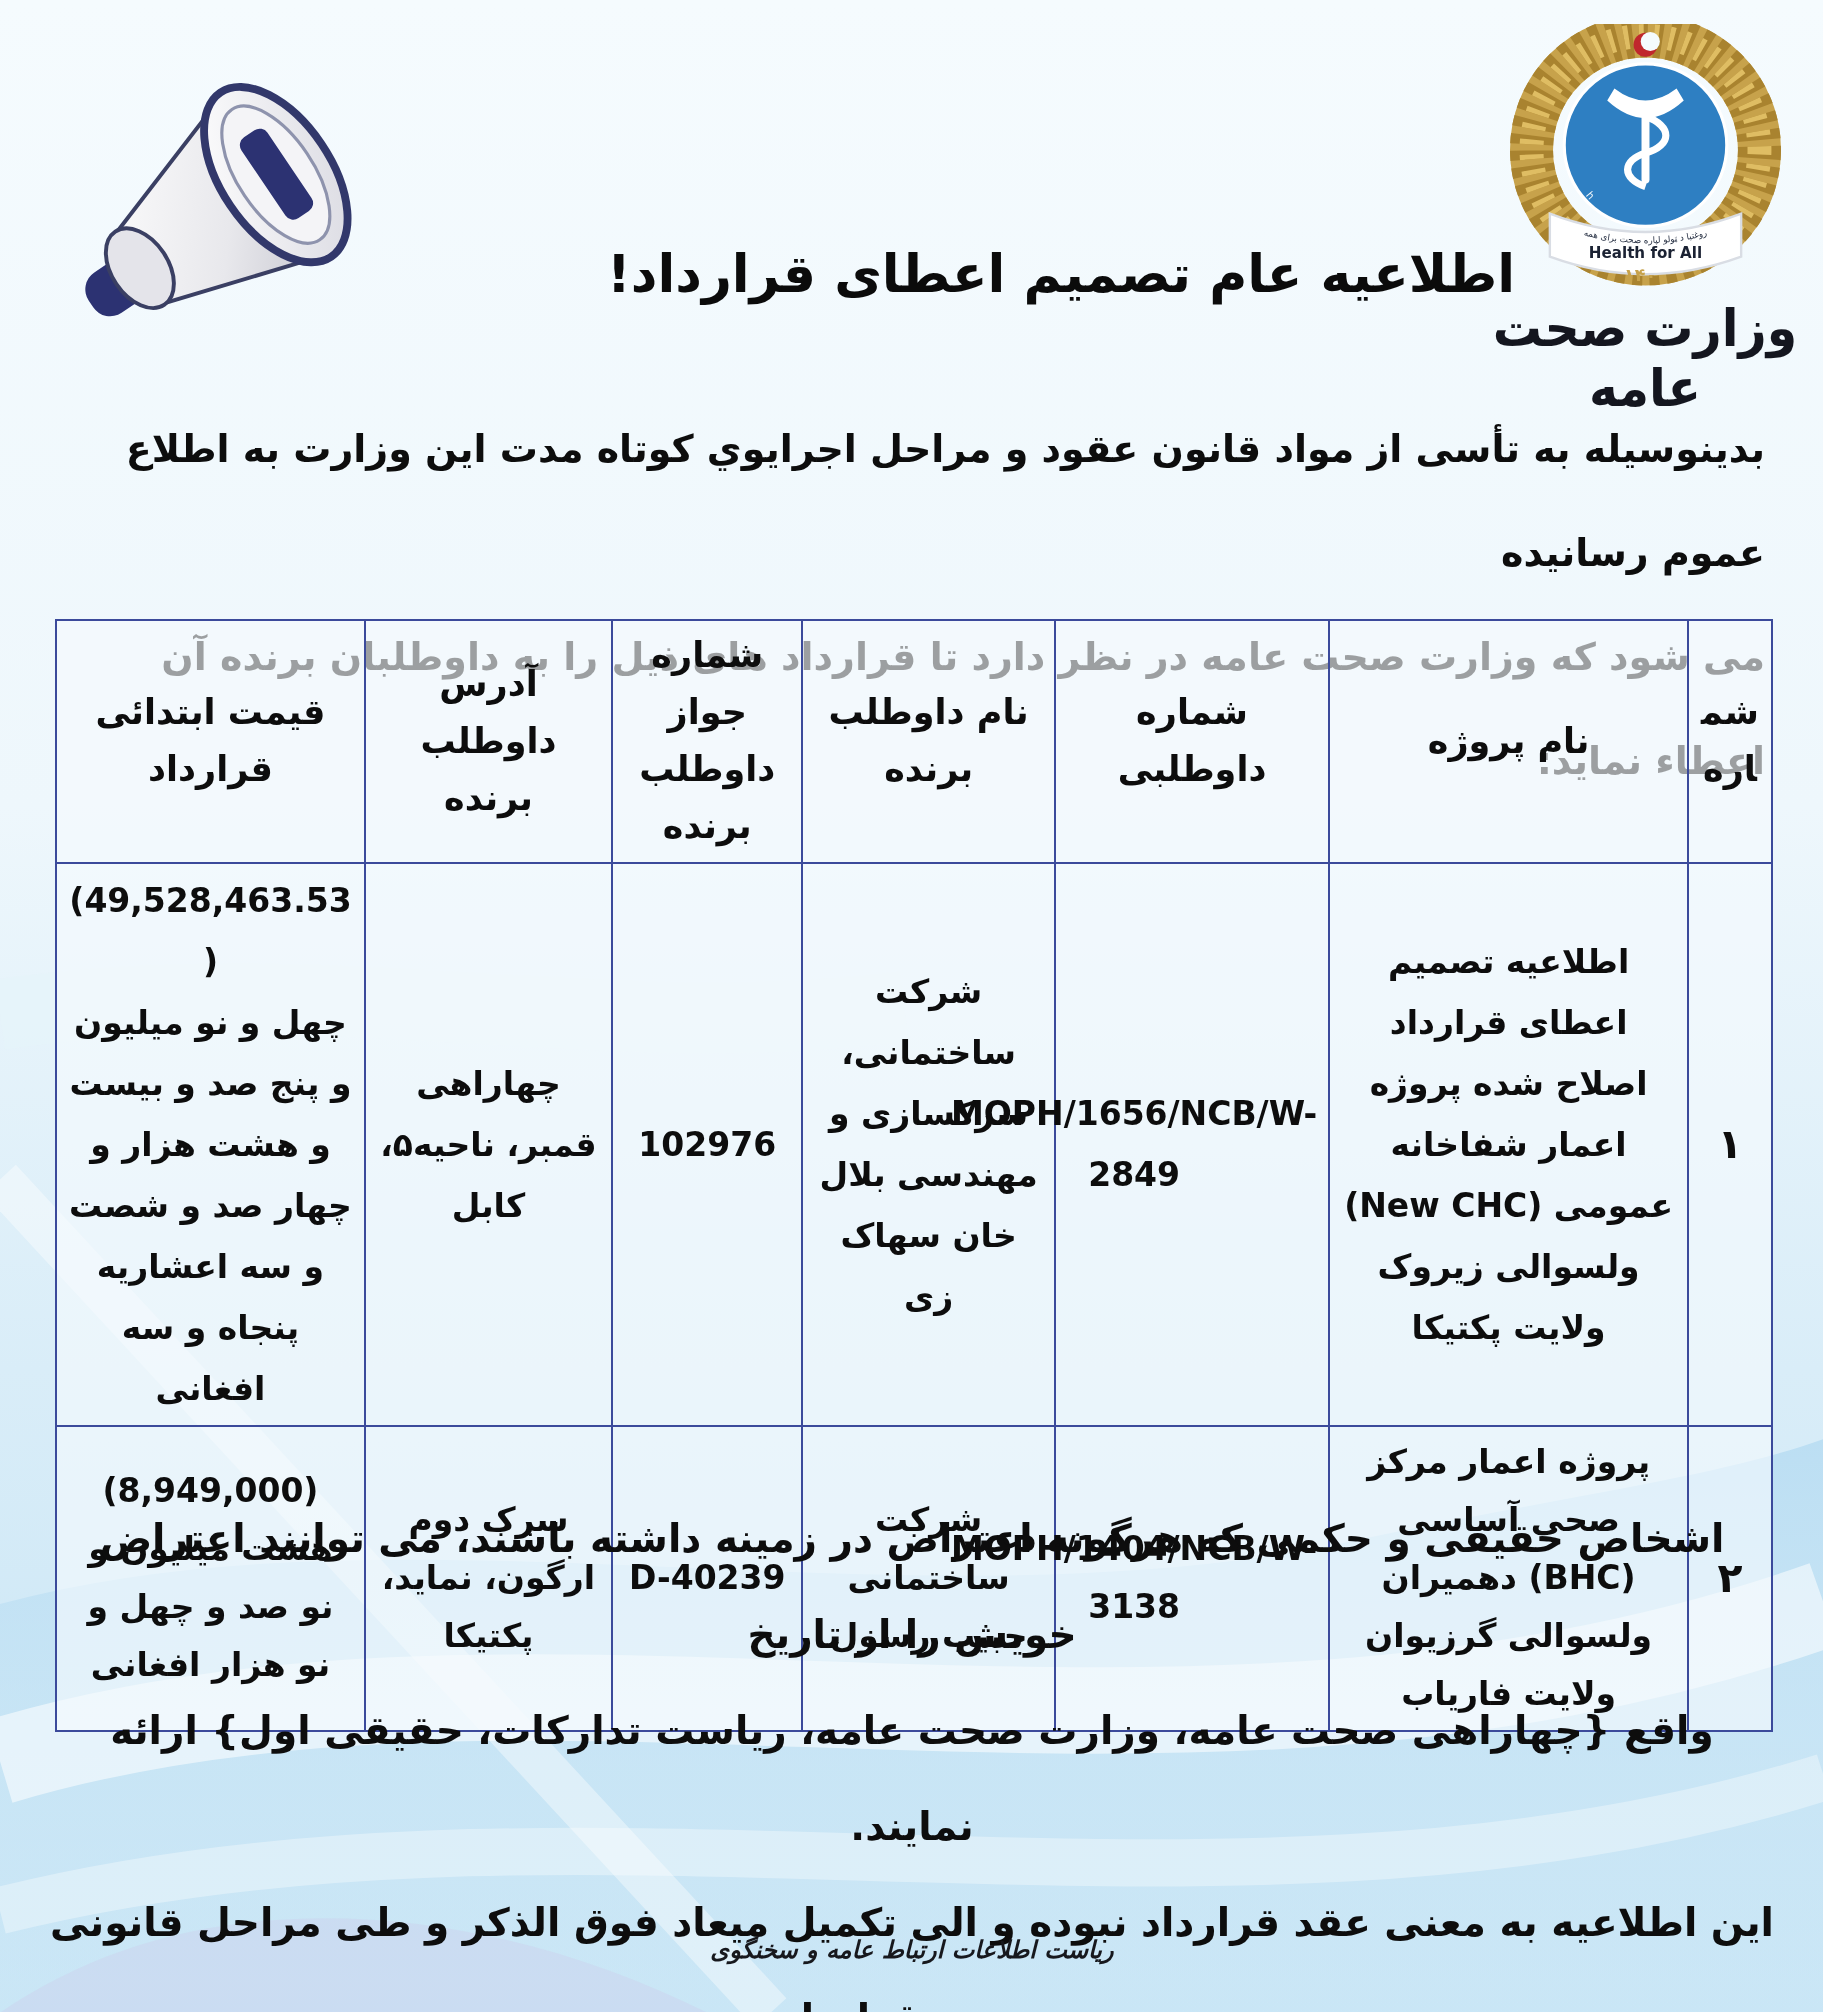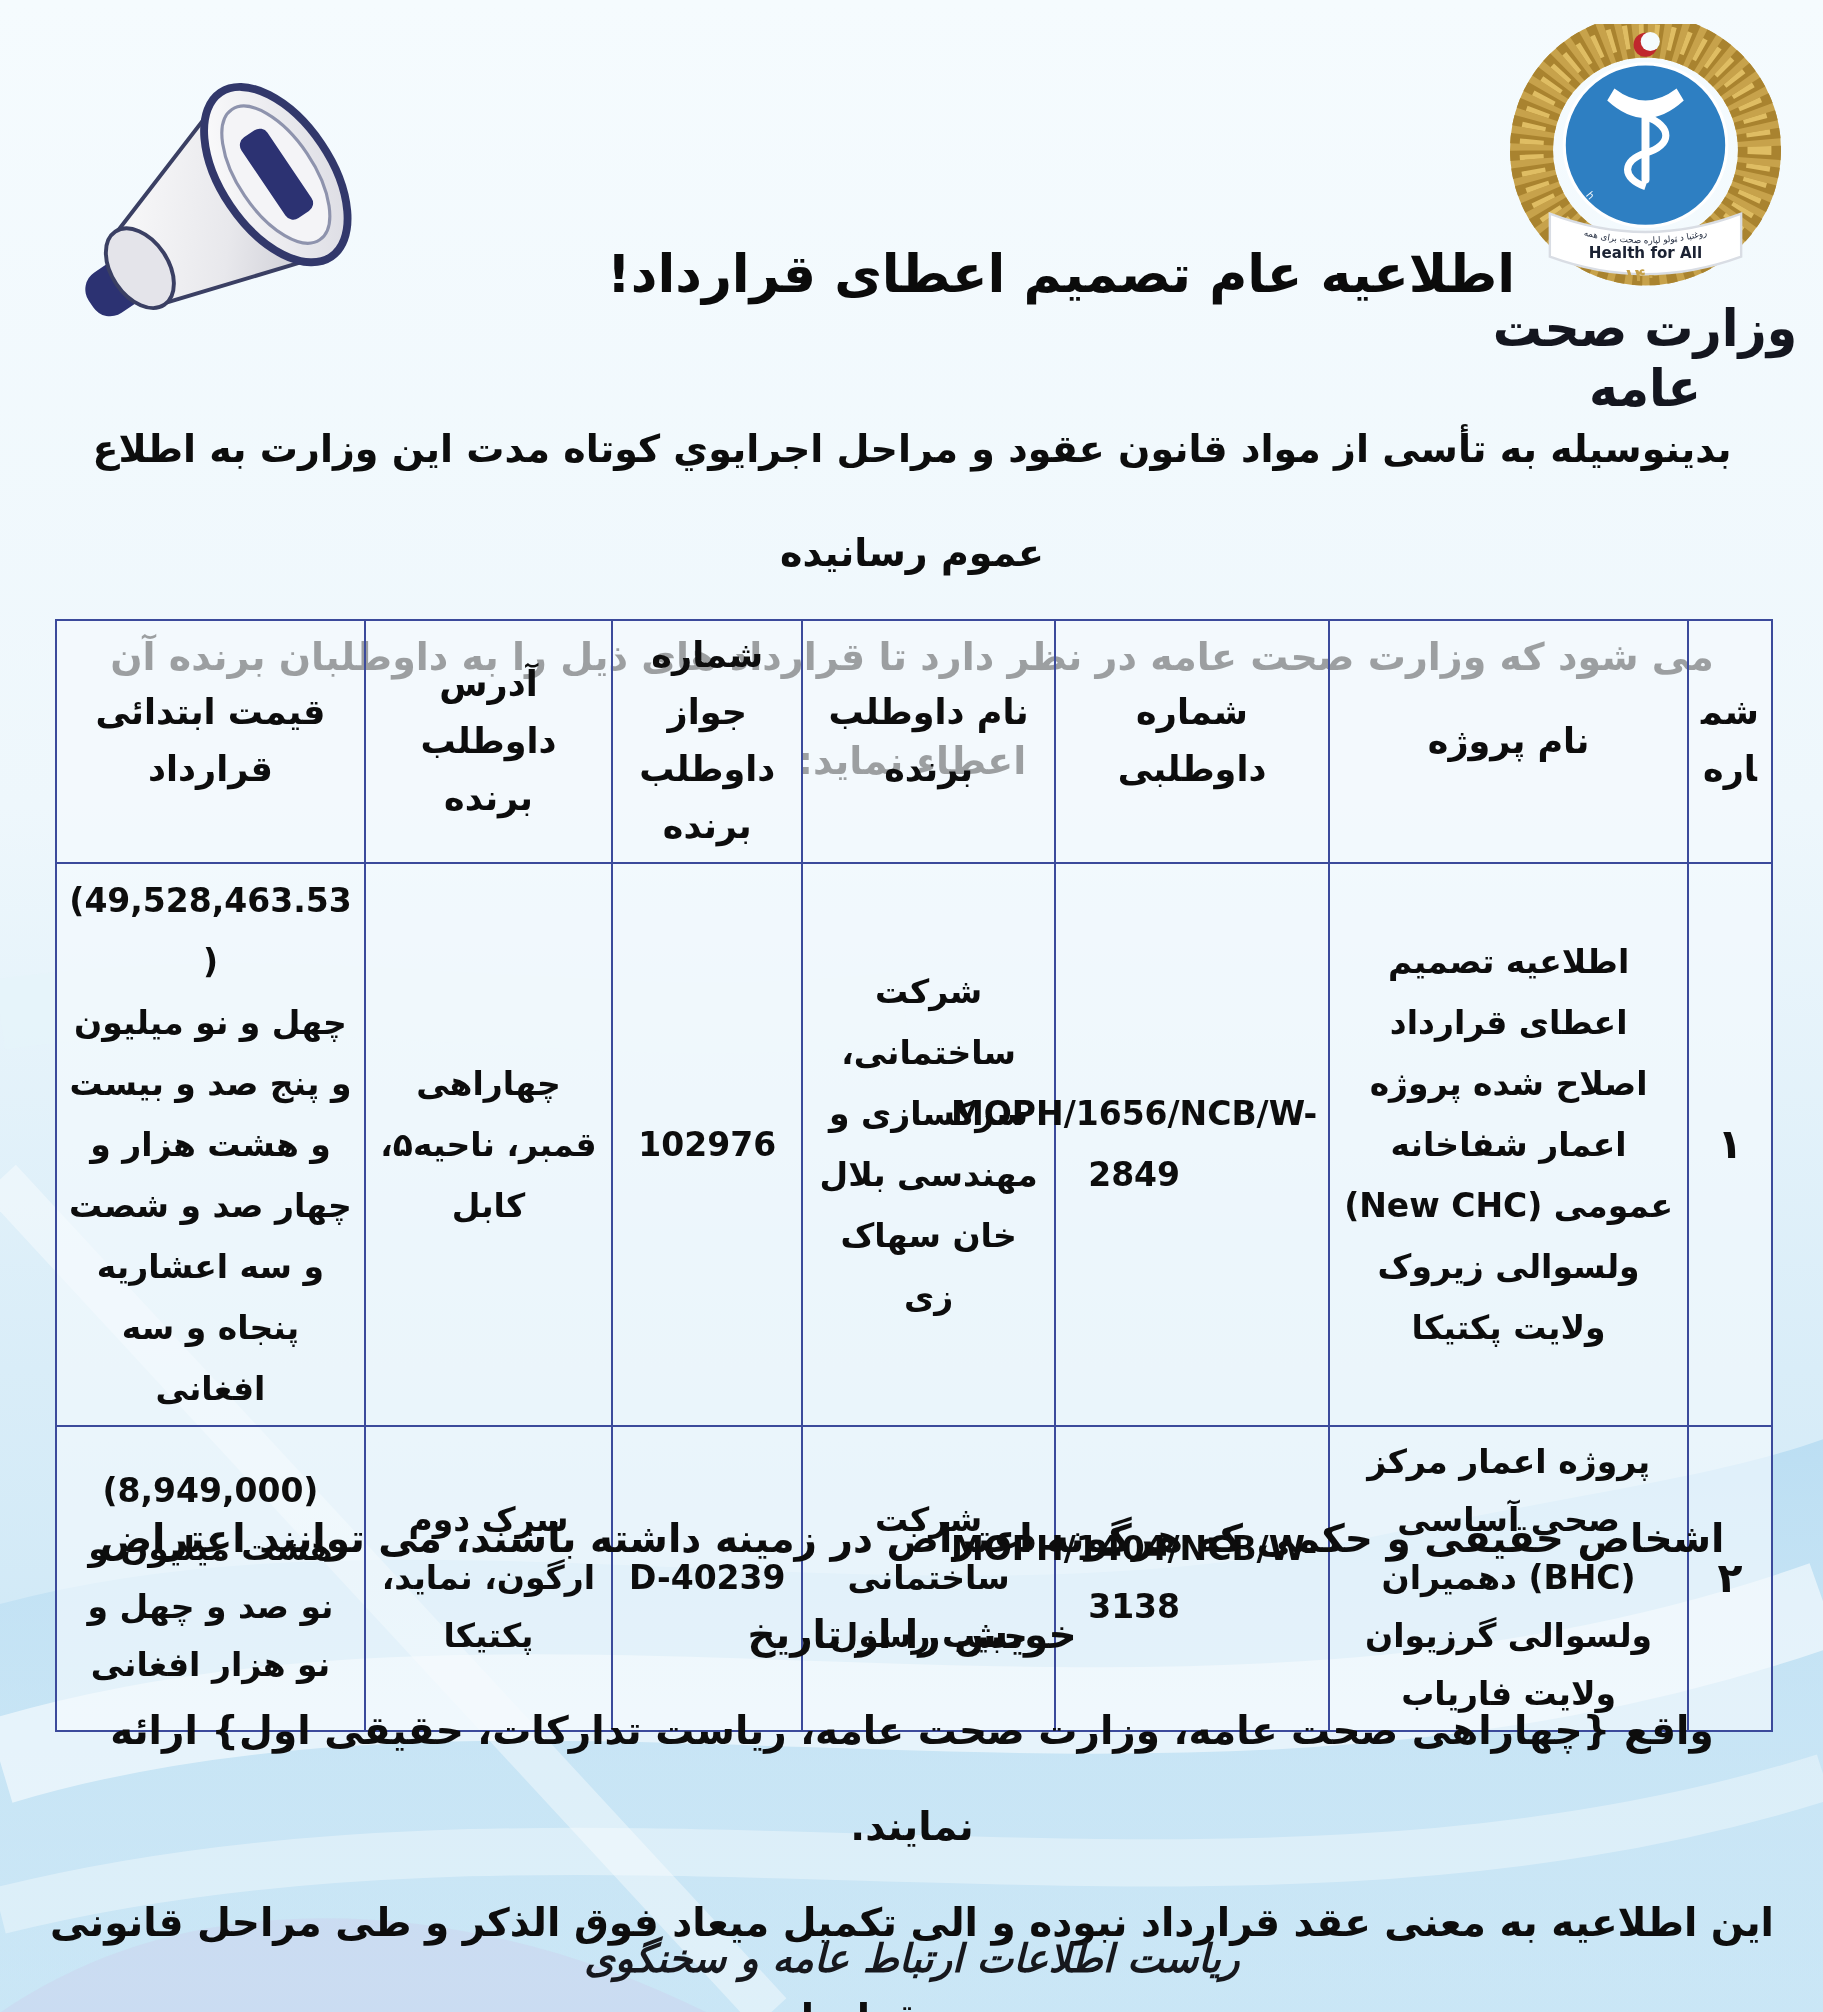--- a/index.html
+++ b/index.html
@@ -21,21 +21,21 @@
     letter-spacing:-0.8px;transform:scaleY(1.05);
   }
 
   
   .title{
     left:597px;top:236px;width:912px;text-align:center;margin:8px;
     font-size:52px;font-weight:bold;color:#0b0b0b;
   }
 
   
-  .intro{left:59px;top:397px;width:1706px;text-align:center;font-weight:bold;font-size:38px;}
+  .intro{left:59px;top:397px;width:1706px;text-align:right;font-weight:bold;font-size:38px;}
   .intro .line{line-height:104px;}
 
   
   table.award-table{
     position:absolute;left:55px;top:619px;width:1718px;z-index:2;
     border-collapse:collapse;table-layout:fixed;
   }
   .award-table th,.award-table td{
     border:2.4px solid #3b4a9b;background:rgba(245,250,254,.62);
     text-align:center;vertical-align:middle;font-weight:bold;color:#0d0d0d;
@@ -46,21 +46,21 @@
   .award-table tr.r2 td{height:288px;font-size:33px;line-height:58px;}
   .num-cell{font-size:41px !important;}
   .ltr{direction:ltr;unicode-bidi:embed;display:inline-block;}
   .price-num{display:block;direction:ltr;unicode-bidi:embed;}
 
   
   .footer-text{left:47px;top:1491px;width:1730px;text-align:center;font-weight:bold;font-size:39px;}
   .footer-text p{margin:0;line-height:96px;}
 
   .signature{
-    left:0;top:1936px;width:1824px;text-align:center;font-size:39px;font-weight:bold;
+    left:0;top:1936px;width:1824px;text-align:center;font-size:24px;font-weight:bold;
     color:#17181d;font-style:italic;letter-spacing:0.8px;
   }
 </style>
 </head>
 <body>
 
 <div class="canvas">
 
   <svg class="bg" width="1824" height="2013" viewBox="0 0 2320 2560">
     <defs>

